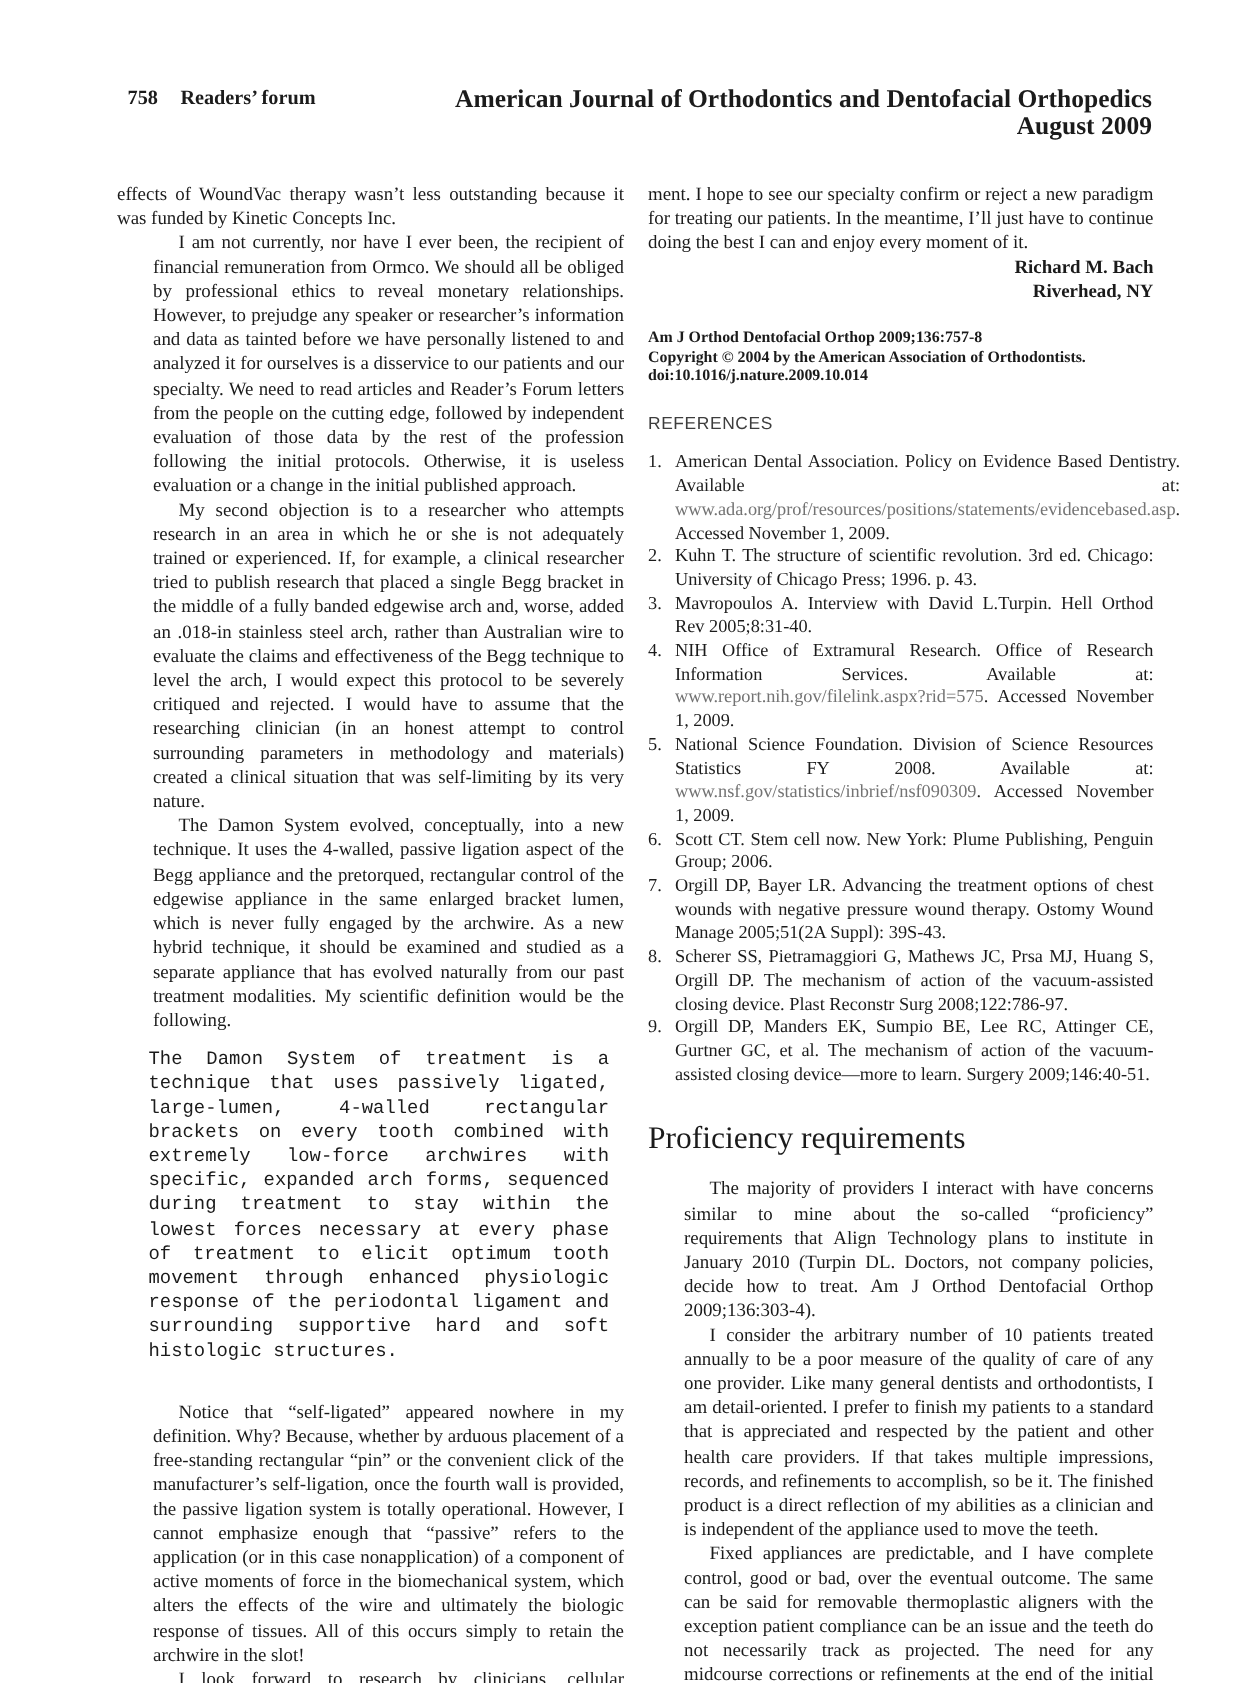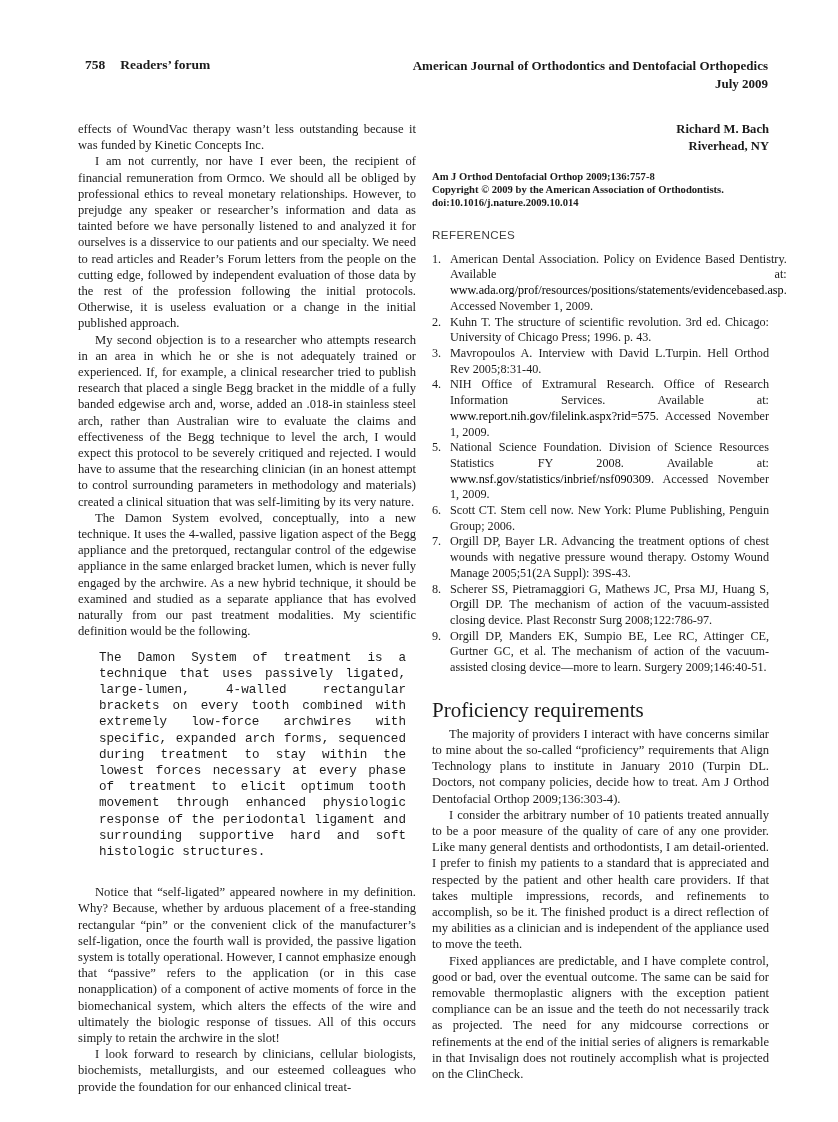--- a/index.html
+++ b/index.html
@@ -25,37 +25,37 @@
   }
   .runhead-left {
     font-weight: bold;
     font-size: 13.5px;
     white-space: nowrap;
   }
   .runhead-left .pgnum { margin-right: 15px; }
   .runhead-right {
     text-align: right;
     font-weight: bold;
-    font-size: 13px;
+    font-size: 17px;
     line-height: 17.5px;
   }
   
   .col {
     position: absolute;
     top: 121px;
     width: 338px;
     font-size: 12.6px;
     line-height: 16.2px;
     text-align: justify;
   }
   .col-left  { left: 78px; }
   .col-right { left: 432px; width: 337px; }
 
   .para { margin: 0; }
-  .para.indent { text-indent: 17px; }
+  .para.indent { text-indent: 17px; margin-left: 24px; }
 
   .quote {
     margin: 10px 10px 24px 0;
     padding-left: 21px;
     text-align: justify;
     font-family: Liberation Mono, monospace;
   }
 
   
   .signature {
@@ -77,67 +77,68 @@
     font-family: "Liberation Sans", sans-serif;
     font-size: 11.6px;
     letter-spacing: 0.4px;
     color: #3d3d3d;
     text-align: left;
   }
   .refs-list { margin-top: 9px; font-size: 12.2px; line-height: 15.7px; }
   .ref-item { display: flex; margin: 0; }
   .ref-num  { flex: 0 0 18px; }
   .ref-text { flex: 1 1 auto; text-align: justify; }
-  .ref-link { color: #000000; cursor: pointer; text-decoration: none; }
+  .ref-link { color: #737373; cursor: pointer; text-decoration: none; }
 
   
   .section-heading {
     margin-top: 22px;
-    margin-bottom: 4px;
+    margin-bottom: 14px;
     font-size: 21px;
     font-weight: normal;
     line-height: 24px;
     text-align: left;
   }
 </style>
 </head>
 <body>
 
 <div class="page">
 
   <div class="runhead">
     <div class="runhead-left">
       <span class="pgnum">758</span><span>Readers’ forum</span>
     </div>
     <div class="runhead-right">
       <div>American Journal of Orthodontics and Dentofacial Orthopedics</div>
-      <div>July 2009</div>
+      <div>August 2009</div>
     </div>
   </div>
 
   <div class="col col-left" id="left-col">
       <p class="para">effects of WoundVac therapy wasn’t less outstanding because it was funded by Kinetic Concepts Inc.</p>
       <p class="para indent">I am not currently, nor have I ever been, the recipient of financial remuneration from Ormco. We should all be obliged by professional ethics to reveal monetary relationships. However, to prejudge any speaker or researcher’s information and data as tainted before we have personally listened to and analyzed it for ourselves is a disservice to our patients and our specialty. We need to read articles and Reader’s Forum letters from the people on the cutting edge, followed by independent evaluation of those data by the rest of the profession following the initial protocols. Otherwise, it is useless evaluation or a change in the initial published approach.</p>
       <p class="para indent">My second objection is to a researcher who attempts research in an area in which he or she is not adequately trained or experienced. If, for example, a clinical researcher tried to publish research that placed a single Begg bracket in the middle of a fully banded edgewise arch and, worse, added an .018-in stainless steel arch, rather than Australian wire to evaluate the claims and effectiveness of the Begg technique to level the arch, I would expect this protocol to be severely critiqued and rejected. I would have to assume that the researching clinician (in an honest attempt to control surrounding parameters in methodology and materials) created a clinical situation that was self-limiting by its very nature.</p>
       <p class="para indent">The Damon System evolved, conceptually, into a new technique. It uses the 4-walled, passive ligation aspect of the Begg appliance and the pretorqued, rectangular control of the edgewise appliance in the same enlarged bracket lumen, which is never fully engaged by the archwire. As a new hybrid technique, it should be examined and studied as a separate appliance that has evolved naturally from our past treatment modalities. My scientific definition would be the following.</p>
       <div class="quote">The Damon System of treatment is a technique that uses passively ligated, large-lumen, 4-walled rectangular brackets on every tooth combined with extremely low-force archwires with specific, expanded arch forms, sequenced during treatment to stay within the lowest forces necessary at every phase of treatment to elicit optimum tooth movement through enhanced physiologic response of the periodontal ligament and surrounding supportive hard and soft histologic structures.</div>
       <p class="para indent">Notice that “self-ligated” appeared nowhere in my definition. Why? Because, whether by arduous placement of a free-standing rectangular “pin” or the convenient click of the manufacturer’s self-ligation, once the fourth wall is provided, the passive ligation system is totally operational. However, I cannot emphasize enough that “passive” refers to the application (or in this case nonapplication) of a component of active moments of force in the biomechanical system, which alters the effects of the wire and ultimately the biologic response of tissues. All of this occurs simply to retain the archwire in the slot!</p>
       <p class="para indent">I look forward to research by clinicians, cellular biologists, biochemists, metallurgists, and our esteemed colleagues who provide the foundation for our enhanced clinical treat-</p>
     </div>
 
   <div class="col col-right">
+    <p class="para">ment. I hope to see our specialty confirm or reject a new paradigm for treating our patients. In the meantime, I’ll just have to continue doing the best I can and enjoy every moment of it.</p>
 
     <div class="signature">
       <div>Richard M. Bach</div>
       <div>Riverhead, NY</div>
     </div>
 
     <div class="citation">
       <div>Am J Orthod Dentofacial Orthop 2009;136:757-8</div>
-      <div>Copyright © 2009 by the American Association of Orthodontists.</div>
+      <div>Copyright © 2004 by the American Association of Orthodontists.</div>
       <div>doi:10.1016/j.nature.2009.10.014</div>
     </div>
 
     <div class="refs-heading">REFERENCES</div>
     <div class="refs-list" id="refs-list">
         <div class="ref-item">
           <span class="ref-num">1.</span>
           <div class="ref-text"><span>American Dental Association. Policy on Evidence Based Dentistry. Available at: </span><span class="ref-link">www.ada.org/prof/resources/positions/statements/evidencebased.asp</span><span>. Accessed November 1, 2009.</span></div>
         </div>
         <div class="ref-item">

